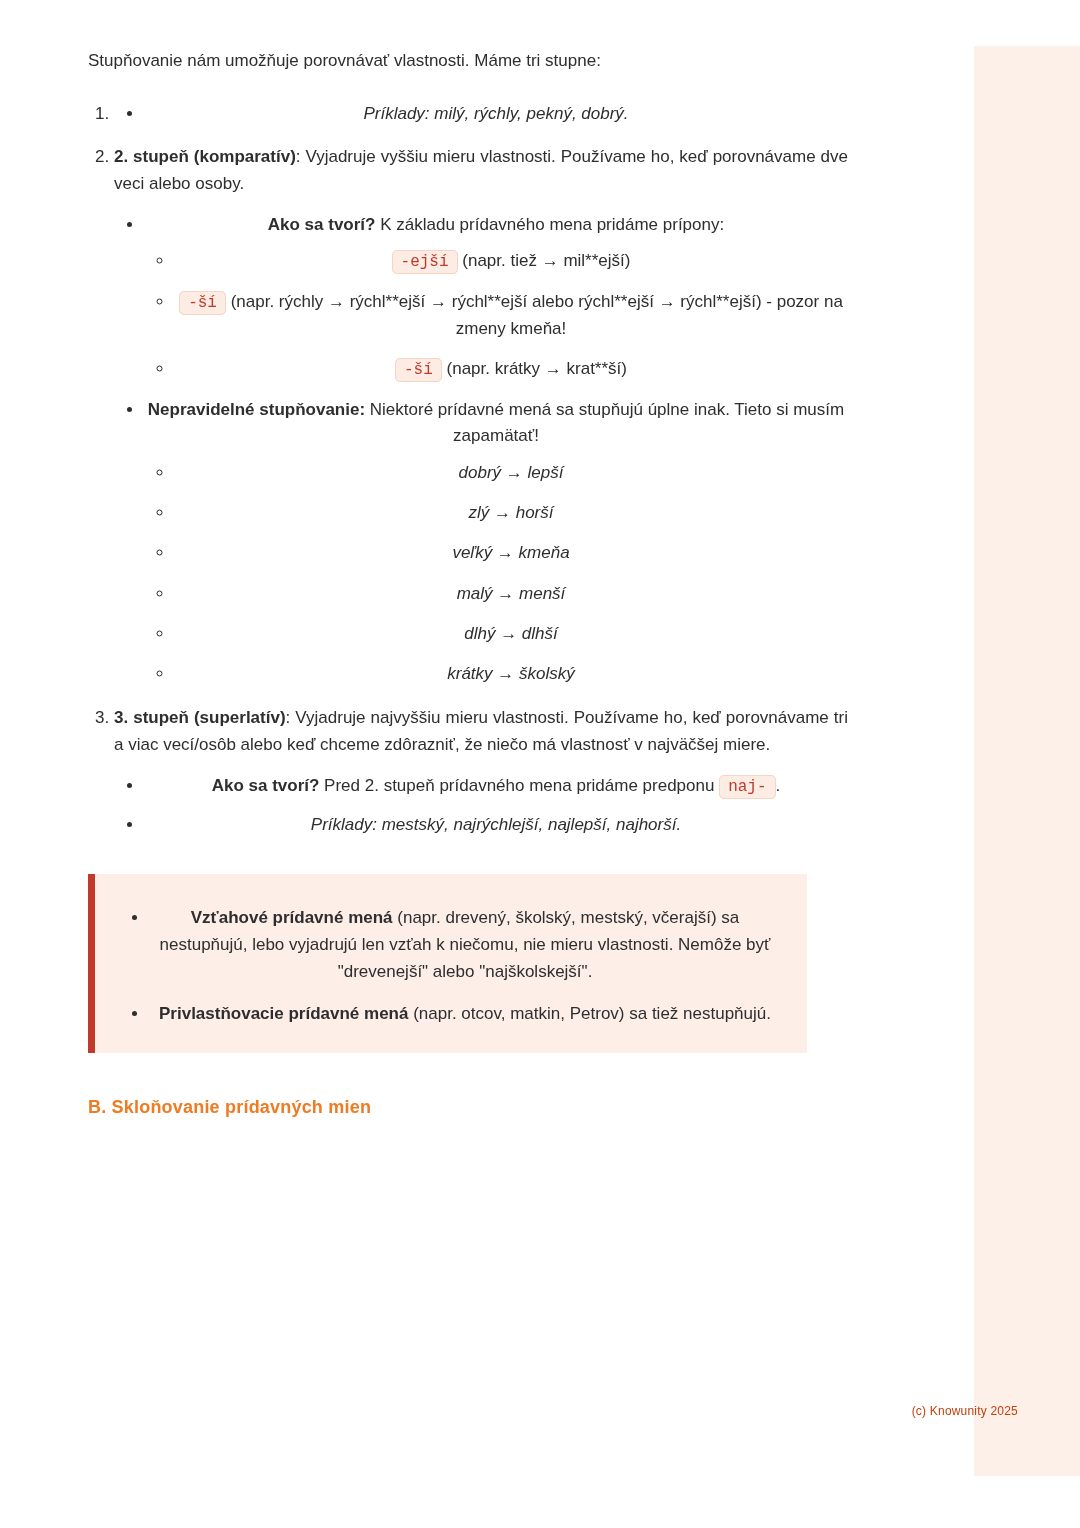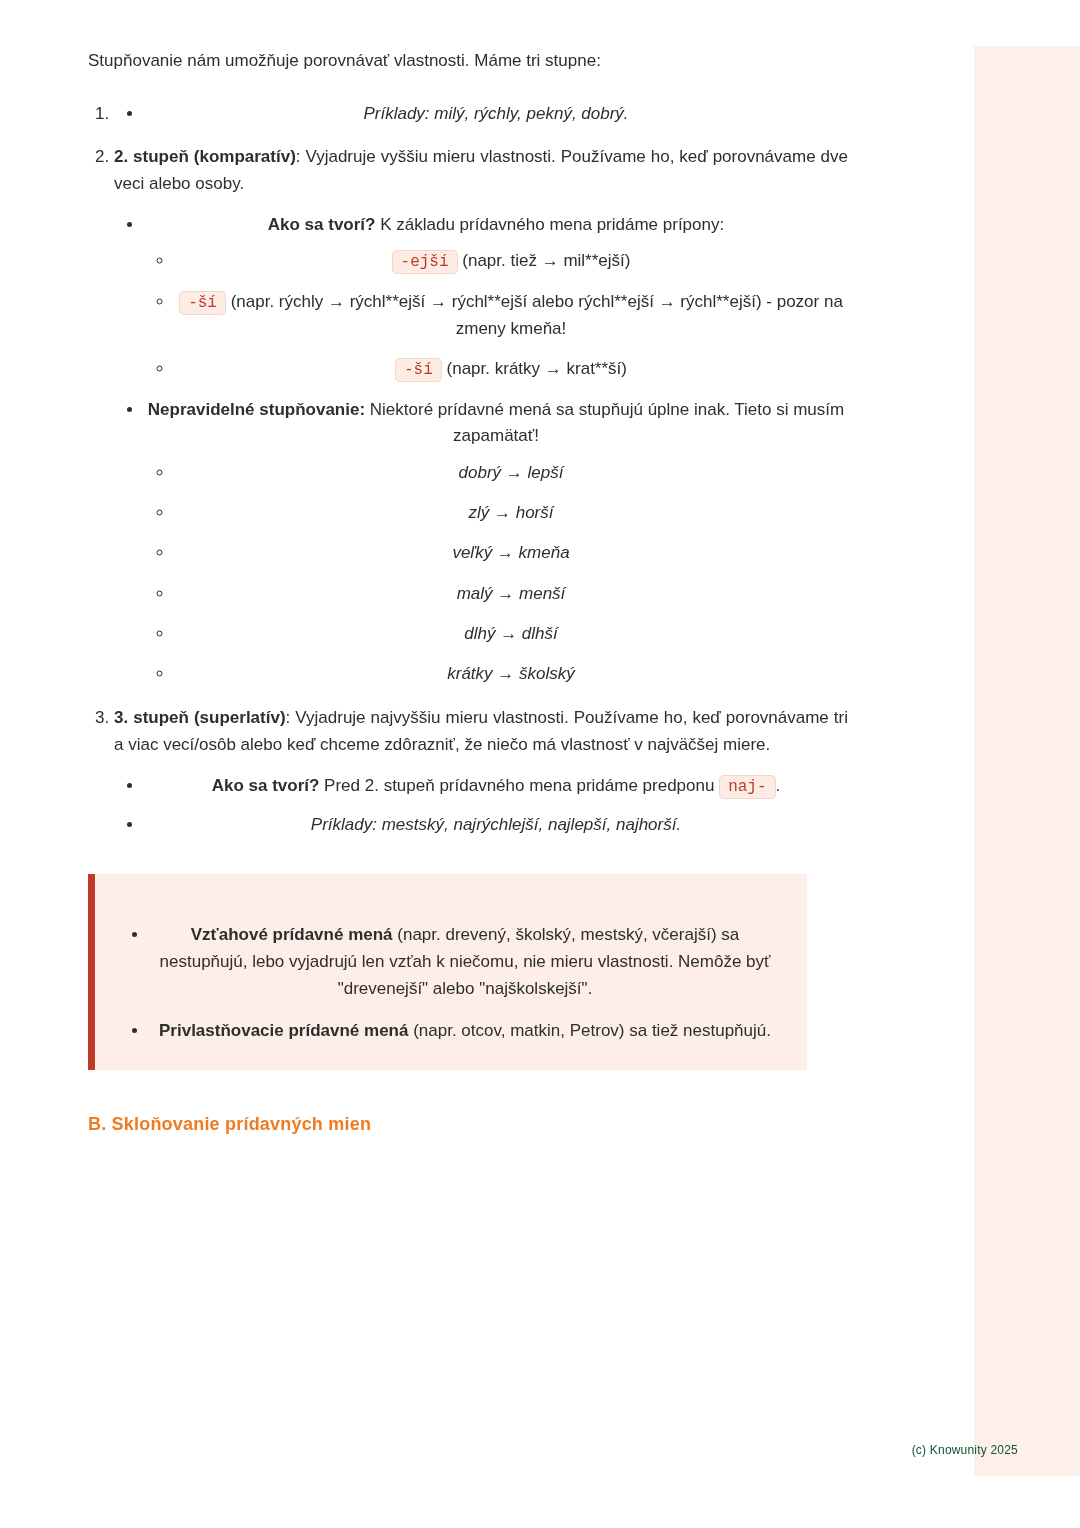--- a/index.html
+++ b/index.html
@@ -103,41 +103,41 @@
     padding: 22px 26px 26px 26px;
     width: 660px;
     box-sizing: content-box;
   }
   .note .note-title {
     font-size: 17px;
     line-height: 1.5;
     margin: 0 0 6px 0;
   }
   .note ul.bul {
-    margin: 25px 0 0 0;
+    margin: 8px 0 0 0;
     padding-left: 28px;
   }
   .note ul.bul > li {
     margin-bottom: 14px;
     line-height: 1.6;
   }
   .note ul.bul > li:last-child { margin-bottom: 0; }
   h2.section {
     color: #ef7b22;
     font-size: 18px;
     font-weight: bold;
     margin: 44px 0 0 0;
     letter-spacing: .2px;
   }
   .watermark {
     position: absolute;
     right: 62px;
-    top: 1443px;
+    top: 1404px;
     font-size: 12px;
-    color: #14532d;
+    color: #c2410c;
     letter-spacing: .2px;
   }
 </style>
 </head>
 <body>
 
 <div class="page">
 
   <div class="right-strip"></div>
   <div class="right-strip-gap"></div>

